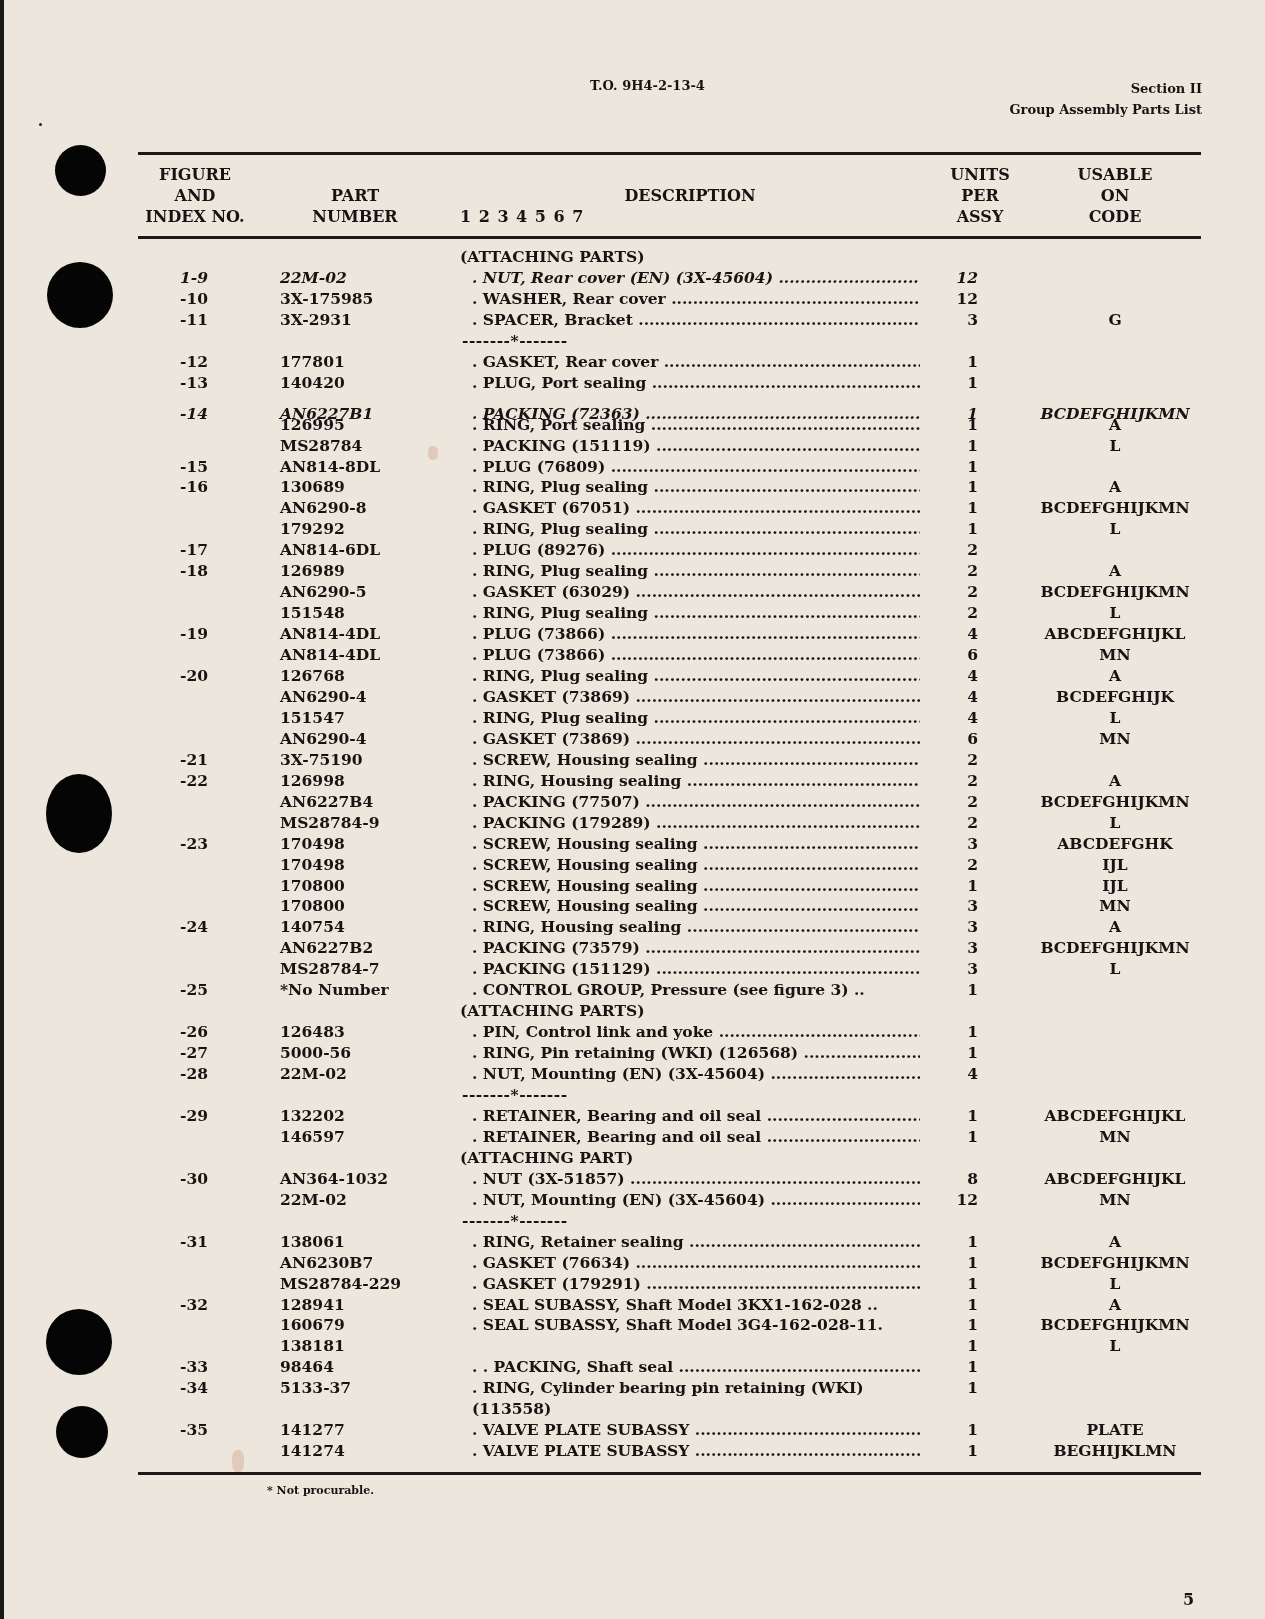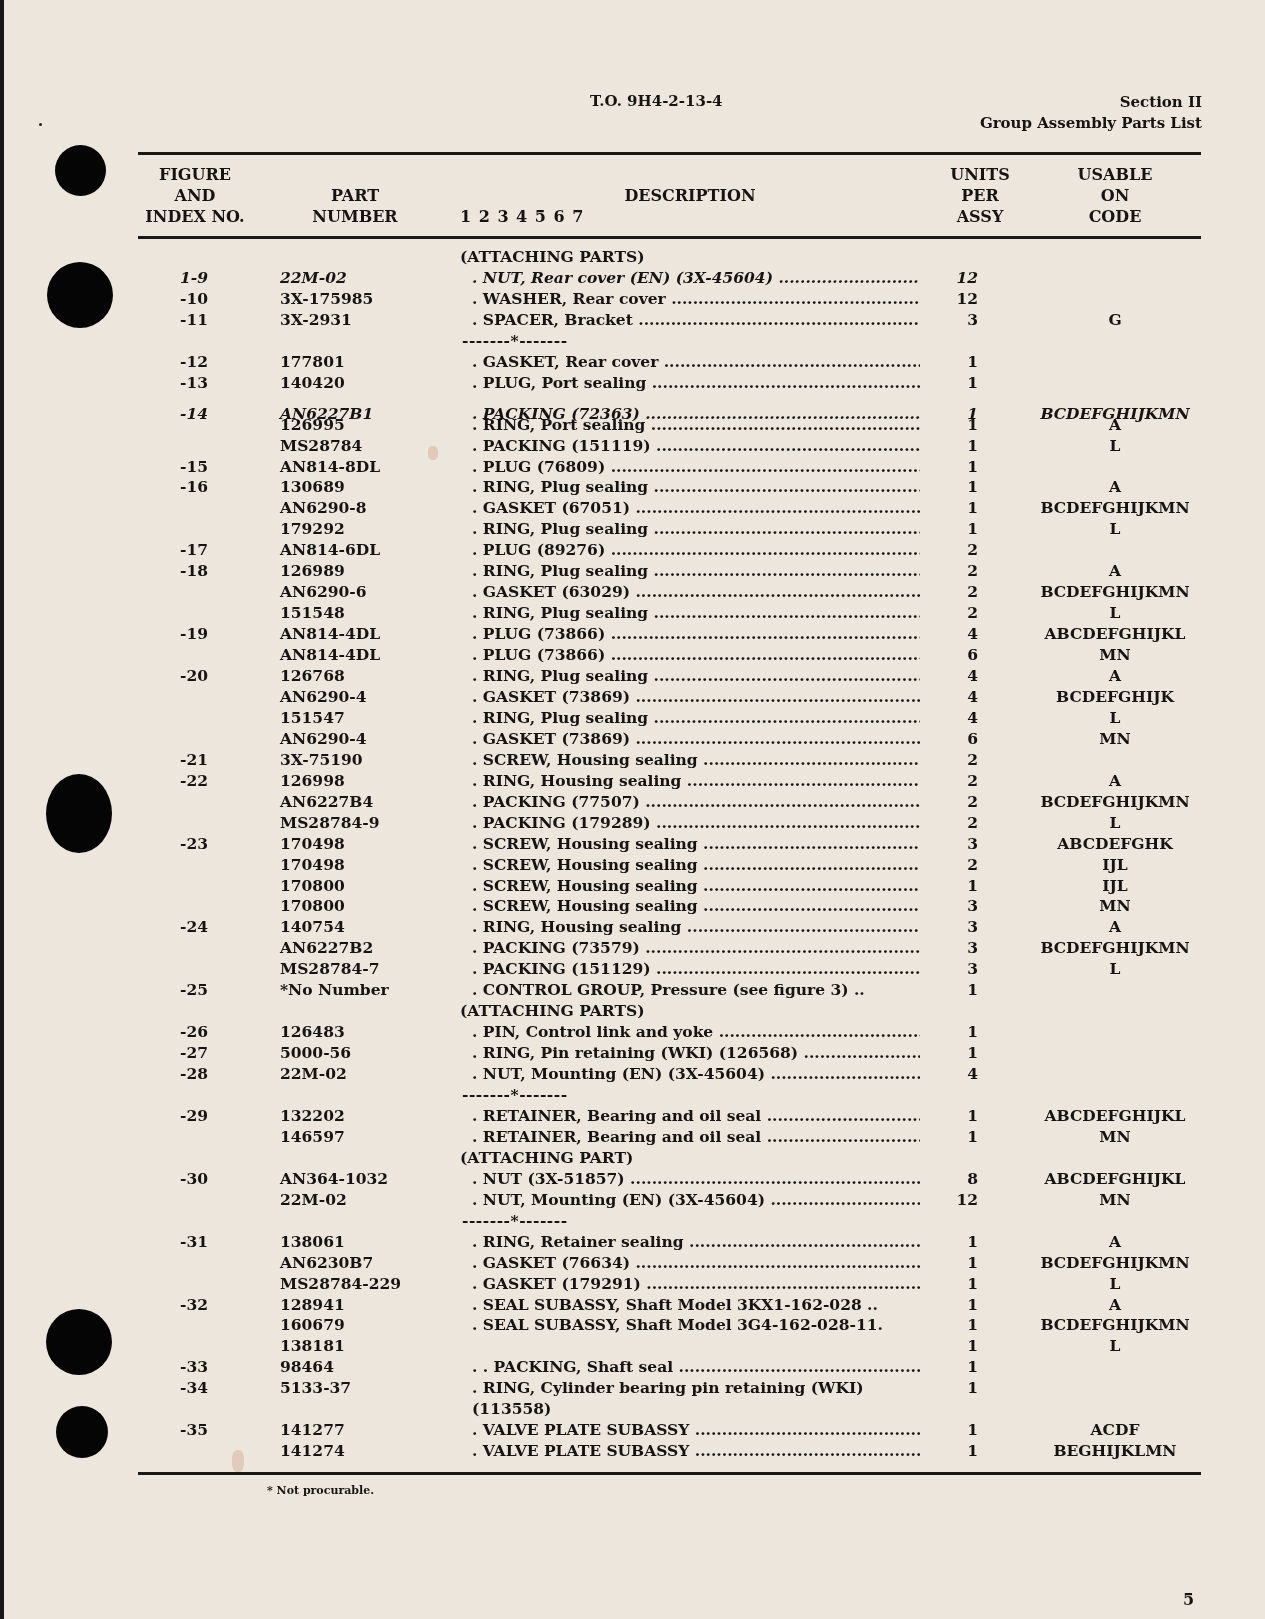--- a/index.html
+++ b/index.html
@@ -7,21 +7,21 @@
     width: 1265px; height: 1619px; position: relative; overflow: hidden;
     background: #ece6dc;
     font-family: "DejaVu Serif", "Liberation Serif", serif;
     color: #161412;
   }
   .edge { position: absolute; left: 0; top: 0; width: 4px; height: 1619px; background: #1a1816; }
   .hole { position: absolute; background: #050505; border-radius: 50%; }
   .speck { position: absolute; width: 3px; height: 3px; background: #222; border-radius: 50%; }
   .stain { position: absolute; background: rgba(205,150,120,0.35); border-radius: 40%; }
 
-  .header-top { position: absolute; top: 92px; font-size: 15px; font-weight: bold; }
+  .header-top { position: absolute; top: 78px; font-size: 13px; font-weight: bold; }
   #doc-number { left: 590px; }
   #section-label { right: 63px; text-align: right; line-height: 21px; }
 
   .rule { position: absolute; left: 138px; width: 1063px; height: 3px; background: #1b1917; }
 
   .colhead { position: absolute; top: 164px; font-size: 16px; font-weight: bold; line-height: 21px; text-align: center; }
   .colhead span { display: block; }
 
   .row { position: absolute; left: 0; width: 1265px; height: 21px; font-size: 15.5px; font-weight: bold; line-height: 21px; white-space: nowrap; }
   .c-idx { position: absolute; left: 140px; width: 68px; text-align: right; }
@@ -193,21 +193,21 @@
     </div>
     <div class="row" style="top: 560.25px;">
       <span class="c-idx">-18</span>
       <span class="c-part">126989</span>
       <span class="c-desc">. RING, Plug sealing<span class="dots"> ................................................................................</span></span>
       <span class="c-units">2</span>
       <span class="c-code">A</span>
     </div>
     <div class="row" style="top: 581.2px;">
       <span class="c-idx"></span>
-      <span class="c-part">AN6290-6</span>
+      <span class="c-part">AN6290-5</span>
       <span class="c-desc">. GASKET (63029)<span class="dots"> ................................................................................</span></span>
       <span class="c-units">2</span>
       <span class="c-code">BCDEFGHIJKMN</span>
     </div>
     <div class="row" style="top: 602.15px;">
       <span class="c-idx"></span>
       <span class="c-part">151548</span>
       <span class="c-desc">. RING, Plug sealing<span class="dots"> ................................................................................</span></span>
       <span class="c-units">2</span>
       <span class="c-code">L</span>
@@ -475,21 +475,21 @@
       <span class="c-part"></span>
       <span class="c-desc">   (113558)</span>
       <span class="c-units"></span>
       <span class="c-code"></span>
     </div>
     <div class="row" style="top: 1419.2px;">
       <span class="c-idx">-35</span>
       <span class="c-part">141277</span>
       <span class="c-desc">. VALVE PLATE SUBASSY<span class="dots"> ................................................................................</span></span>
       <span class="c-units">1</span>
-      <span class="c-code">ACDF</span>
+      <span class="c-code">PLATE</span>
     </div>
     <div class="row" style="top: 1440.15px;">
       <span class="c-idx"></span>
       <span class="c-part">141274</span>
       <span class="c-desc">. VALVE PLATE SUBASSY<span class="dots"> ................................................................................</span></span>
       <span class="c-units">1</span>
       <span class="c-code">BEGHIJKLMN</span>
     </div>
   </div>
 

